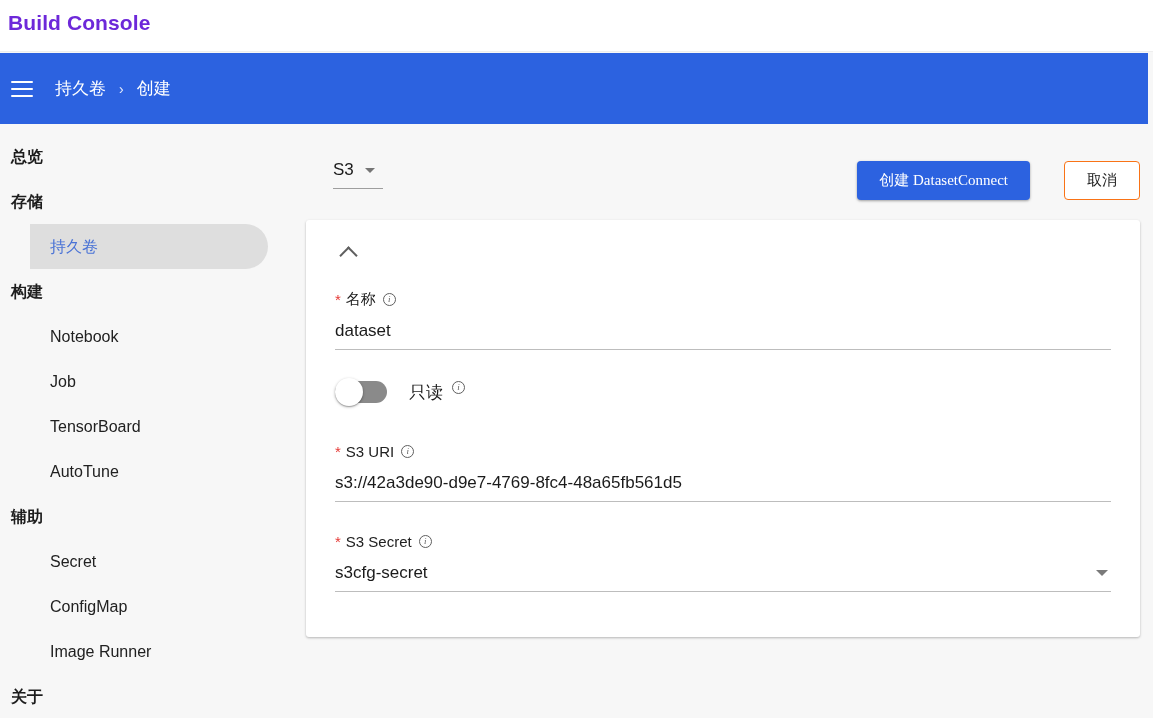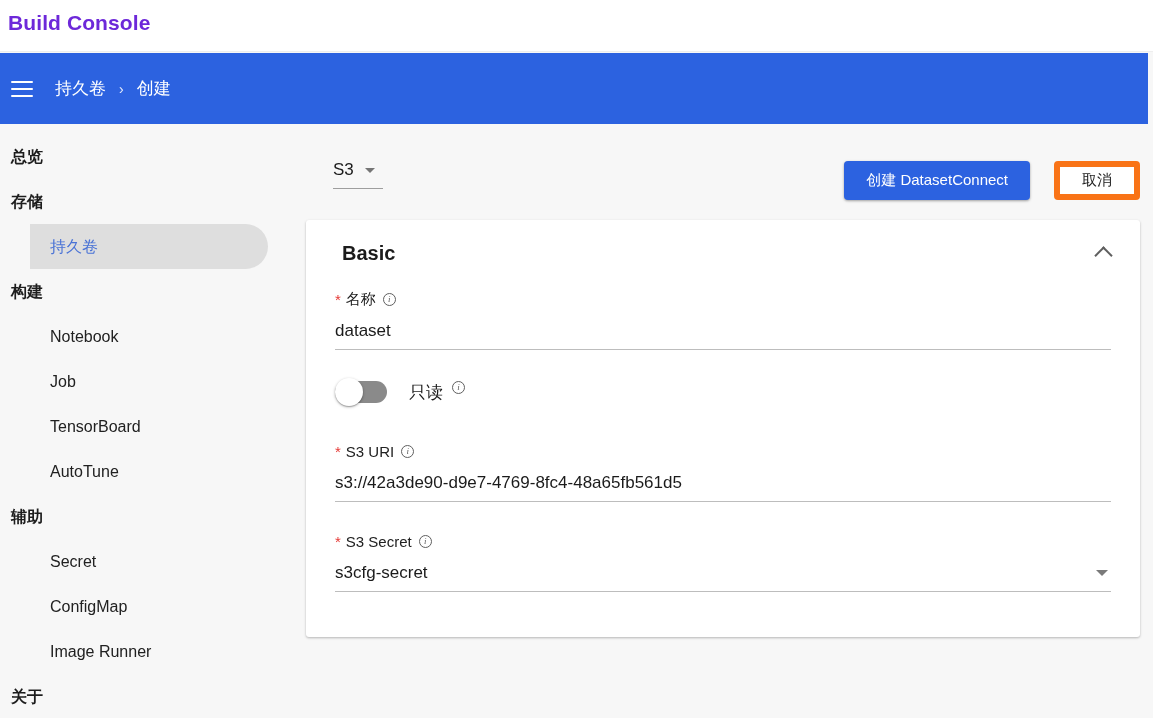--- a/index.html
+++ b/index.html
@@ -97,29 +97,29 @@
     border-left: 5px solid transparent;
     border-right: 5px solid transparent;
     border-top: 5px solid #757575;
   }
 
   .btn-primary {
     position: absolute; right: 123px; top: 37px;
     height: 39px; padding: 0 22px;
     background: #2c62e0; color: #ffffff;
     border: none; border-radius: 4px;
-    font-size: 15px; font-family: Liberation Sans, sans-serif;
+    font-size: 15px; font-family: Liberation Serif, serif;
     box-shadow: 0 1px 3px rgba(0,0,0,0.26), 0 1px 2px rgba(0,0,0,0.12);
     cursor: pointer;
   }
   .btn-secondary {
     position: absolute; right: 13px; top: 37px;
     height: 39px; padding: 0 22px;
     background: #ffffff; color: #1b1b1b;
-    border: 6px solid #f97316; border-radius: 4px;
+    border: 1px solid #f97316; border-radius: 4px;
     font-size: 15px; font-family: inherit;
     cursor: pointer;
   }
 
   
   .card {
     position: absolute; left: 16px; top: 96px;
     width: 834px; height: 417px;
     background: #ffffff;
     border-radius: 3px;
@@ -247,21 +247,20 @@
       <div class="type-select">
         <span class="sel-val">S3</span>
         <span class="caret-down"></span>
       </div>
       <button class="btn-primary">创建 DatasetConnect</button>
       <button class="btn-secondary">取消</button>
     </div>
 
     <div class="card">
       <div class="card-header">
-        <div class="card-title">Basic</div>
         <div class="chevron-up"></div>
       </div>
 
       <div class="card-body">
 
         <div class="field">
           <div class="field-label">
             <span class="req-star">*</span>
             <span>名称</span>
             <span class="info-icon">i</span>

